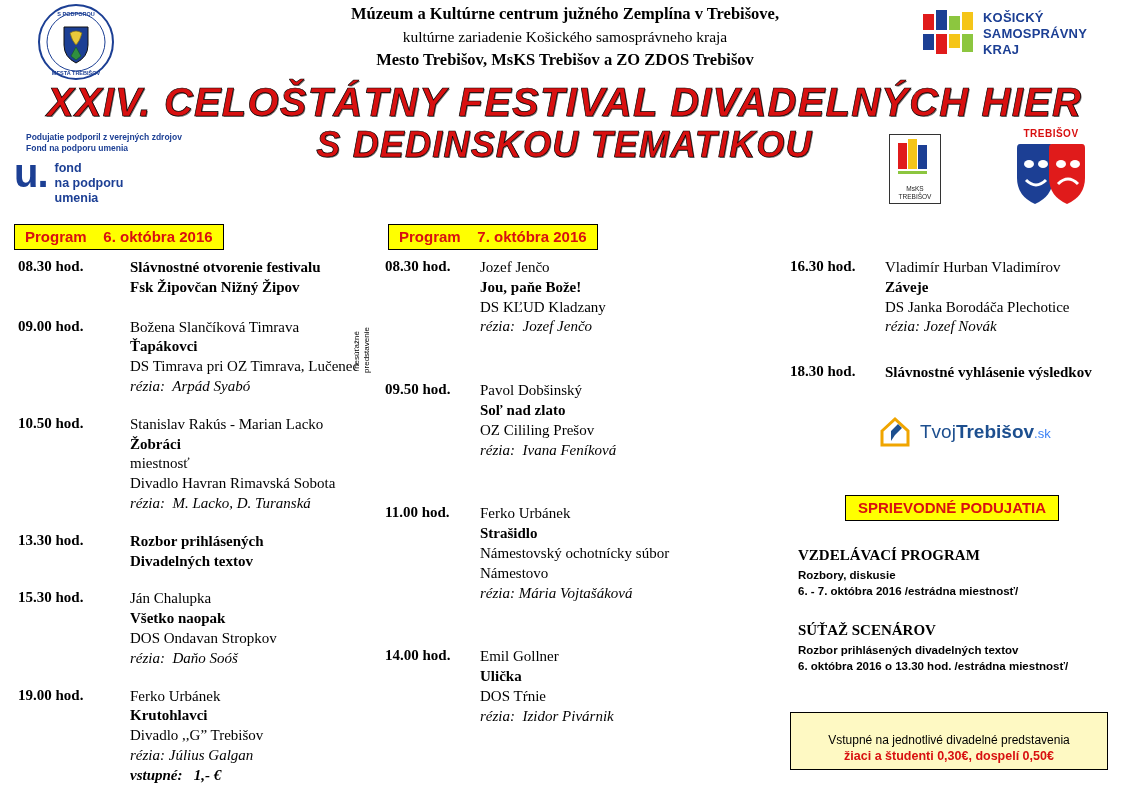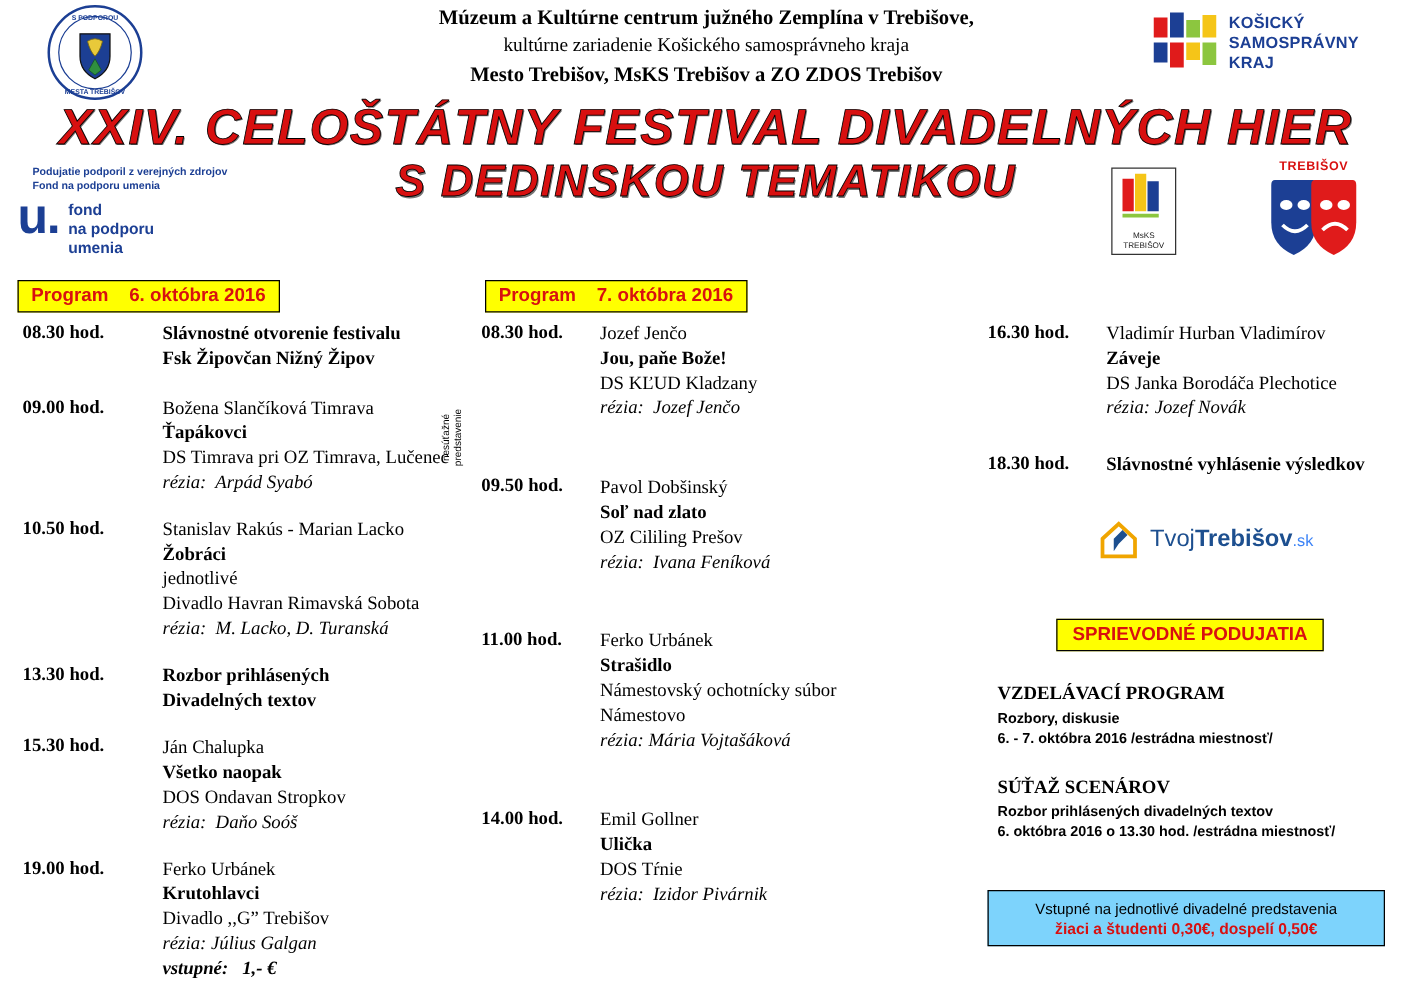--- a/index.html
+++ b/index.html
@@ -191,24 +191,24 @@
   #sutaz { top: 620px; }
   .side-block .head {
     font-family: "Liberation Serif", serif;
     font-size: 15px; font-weight: bold;
   }
   .side-block .line { font-weight: bold; }
 
   
   .price-box {
     position: absolute; left: 790px; top: 712px; width: 318px;
-    background: #7dd3fc; border: 1px solid #000;
+    background: #fef9c3; border: 1px solid #000;
     text-align: center;
     font-family: "Liberation Sans", sans-serif;
-    padding: 7px 4px 6px 4px;
+    padding: 20px 4px 6px 4px;
     box-sizing: border-box;
   }
   .price-box .l1 { font-size: 12px; color: #000; }
   .price-box .l2 { font-size: 12.5px; font-weight: bold; color: #d81010; margin-top: 2px; }
 </style>
 </head>
 <body>
 
 <div class="header">
 
@@ -310,21 +310,21 @@
         <div class="b">Ťapákovci</div>
         <div>DS Timrava pri OZ Timrava, Lučenec</div>
         <div class="i">rézia:  Arpád Syabó</div>
       </div>
     </div>
     <div class="entry" style="margin-bottom: 18px;">
       <div class="time">10.50 hod.</div>
       <div class="body">
         <div>Stanislav Rakús - Marian Lacko</div>
         <div class="b">Žobráci</div>
-        <div>jednotlivé</div>
+        <div>miestnosť</div>
         <div>Divadlo Havran Rimavská Sobota</div>
         <div class="i">rézia:  M. Lacko, D. Turanská</div>
       </div>
     </div>
     <div class="entry" style="margin-bottom: 18px;">
       <div class="time">13.30 hod.</div>
       <div class="body">
         <div class="b">Rozbor prihlásených</div>
         <div class="b">Divadelných textov</div>
       </div>

